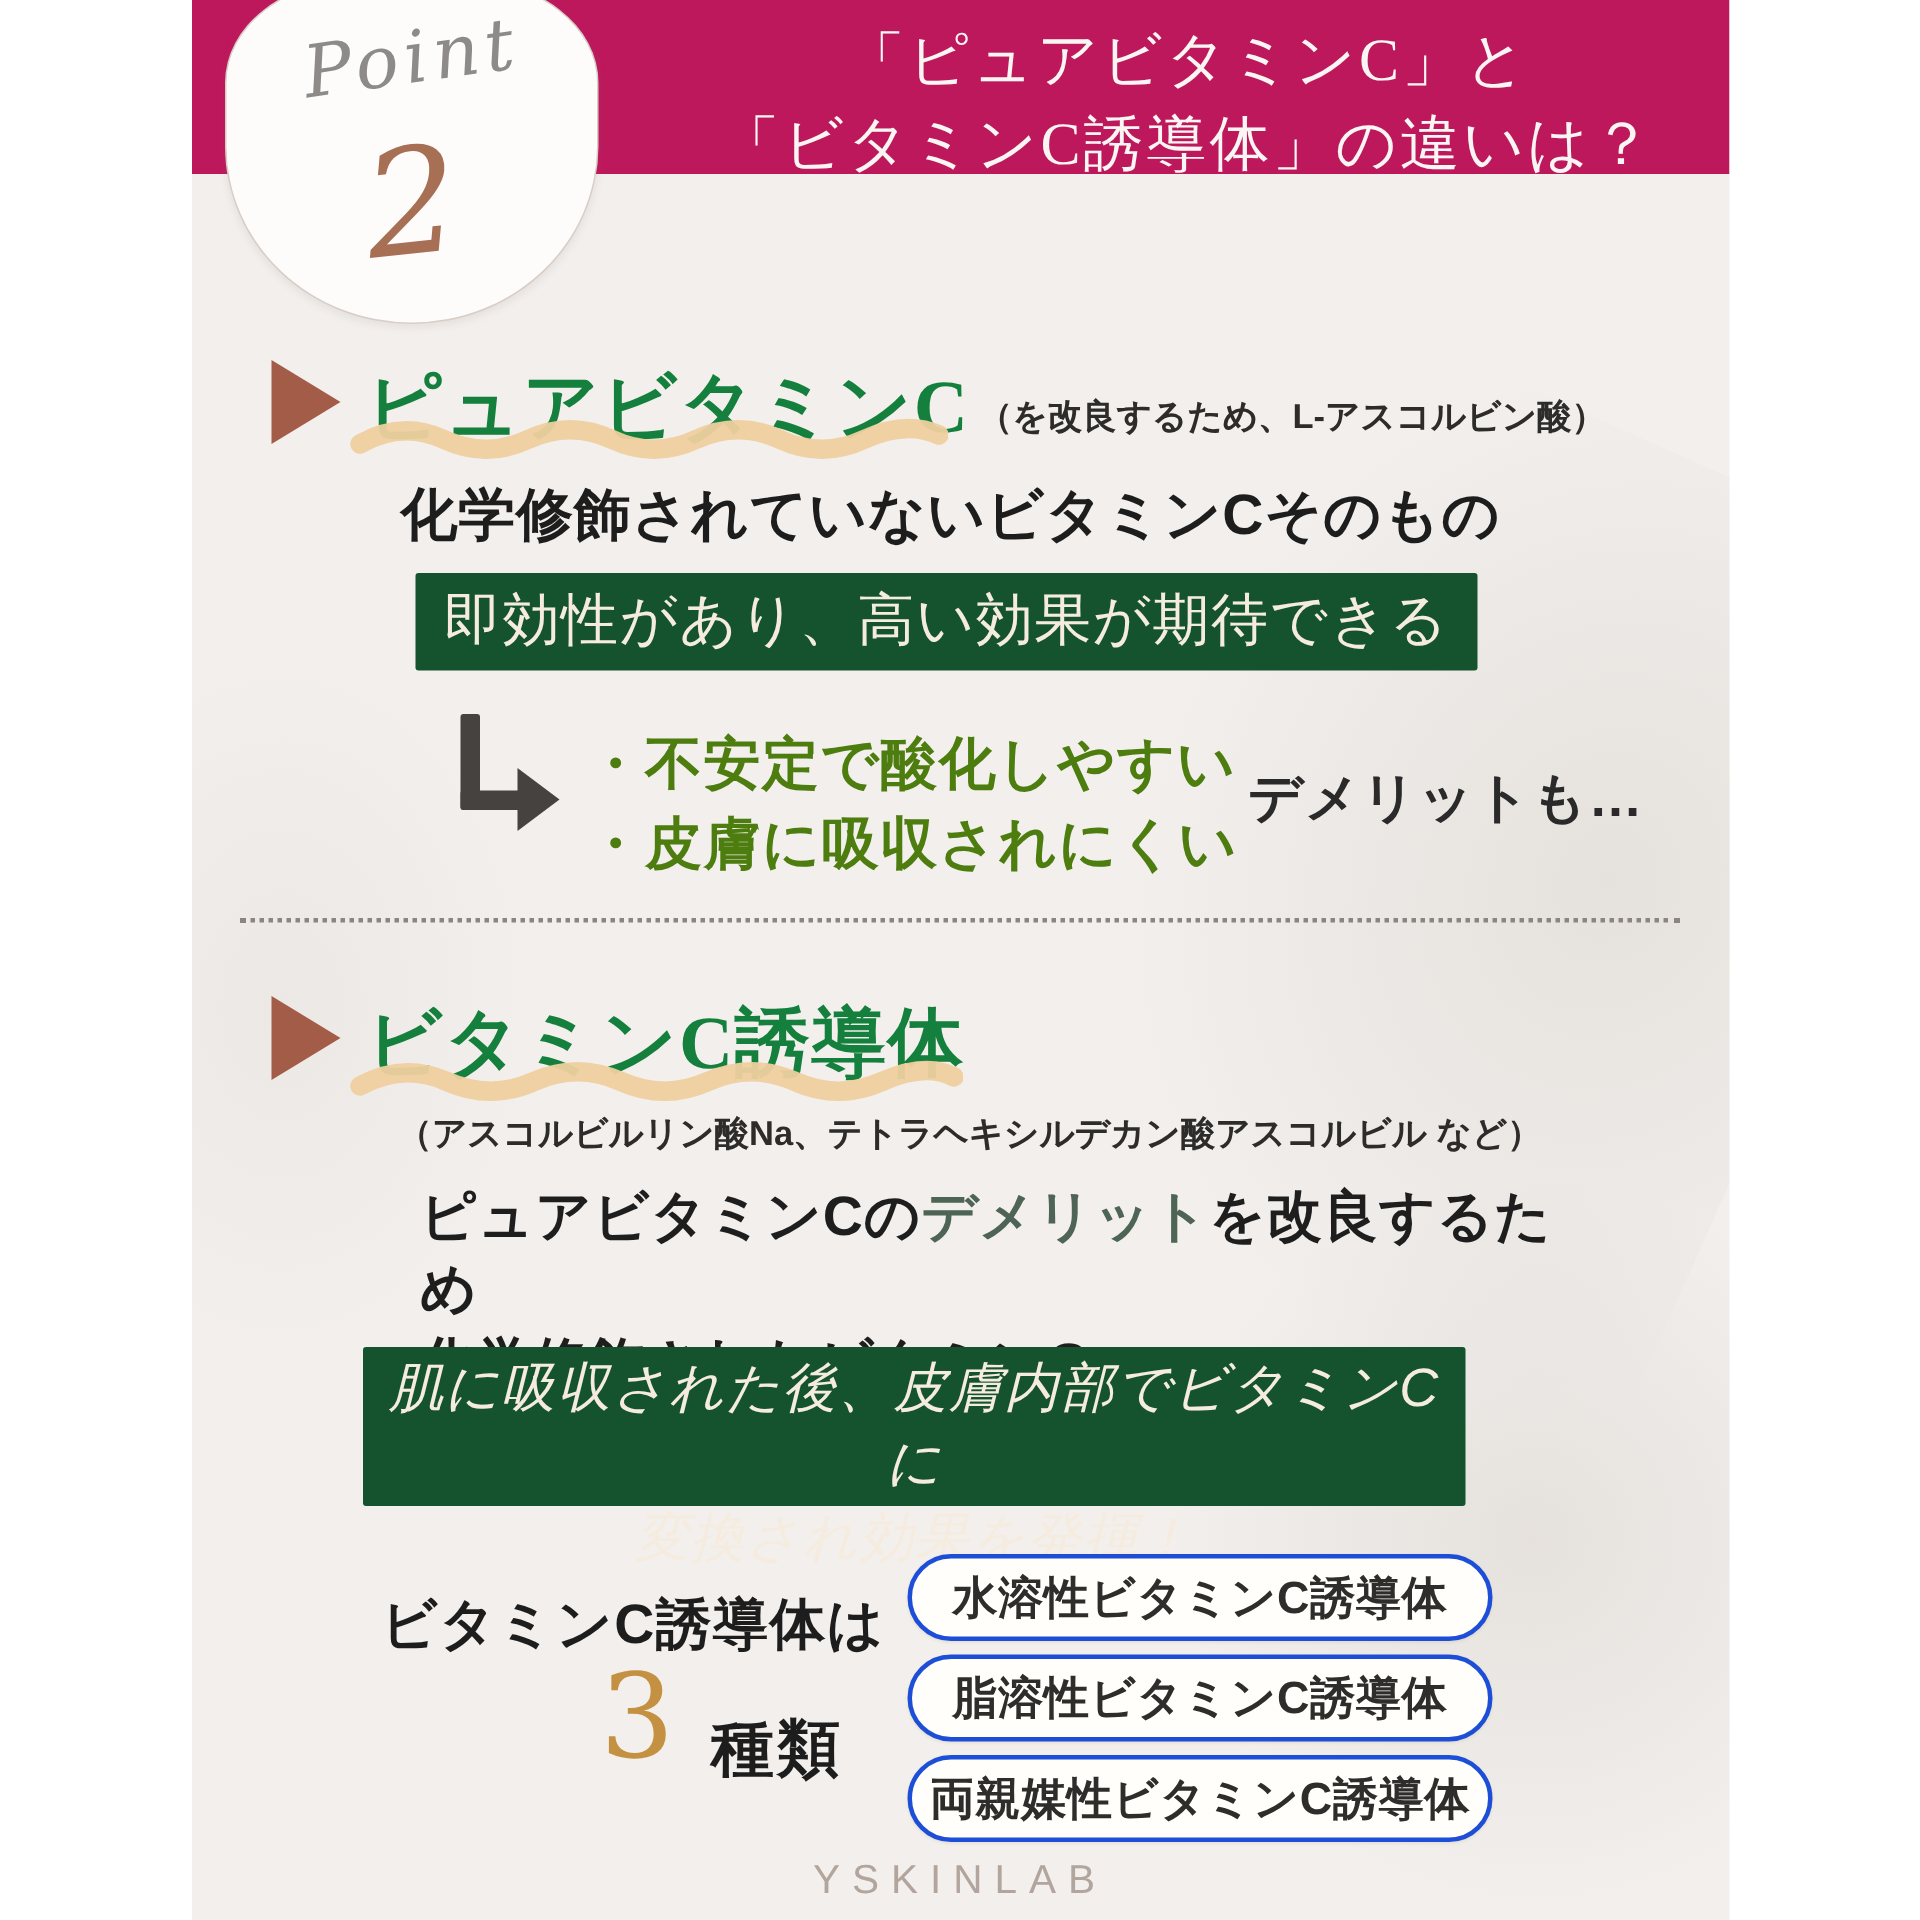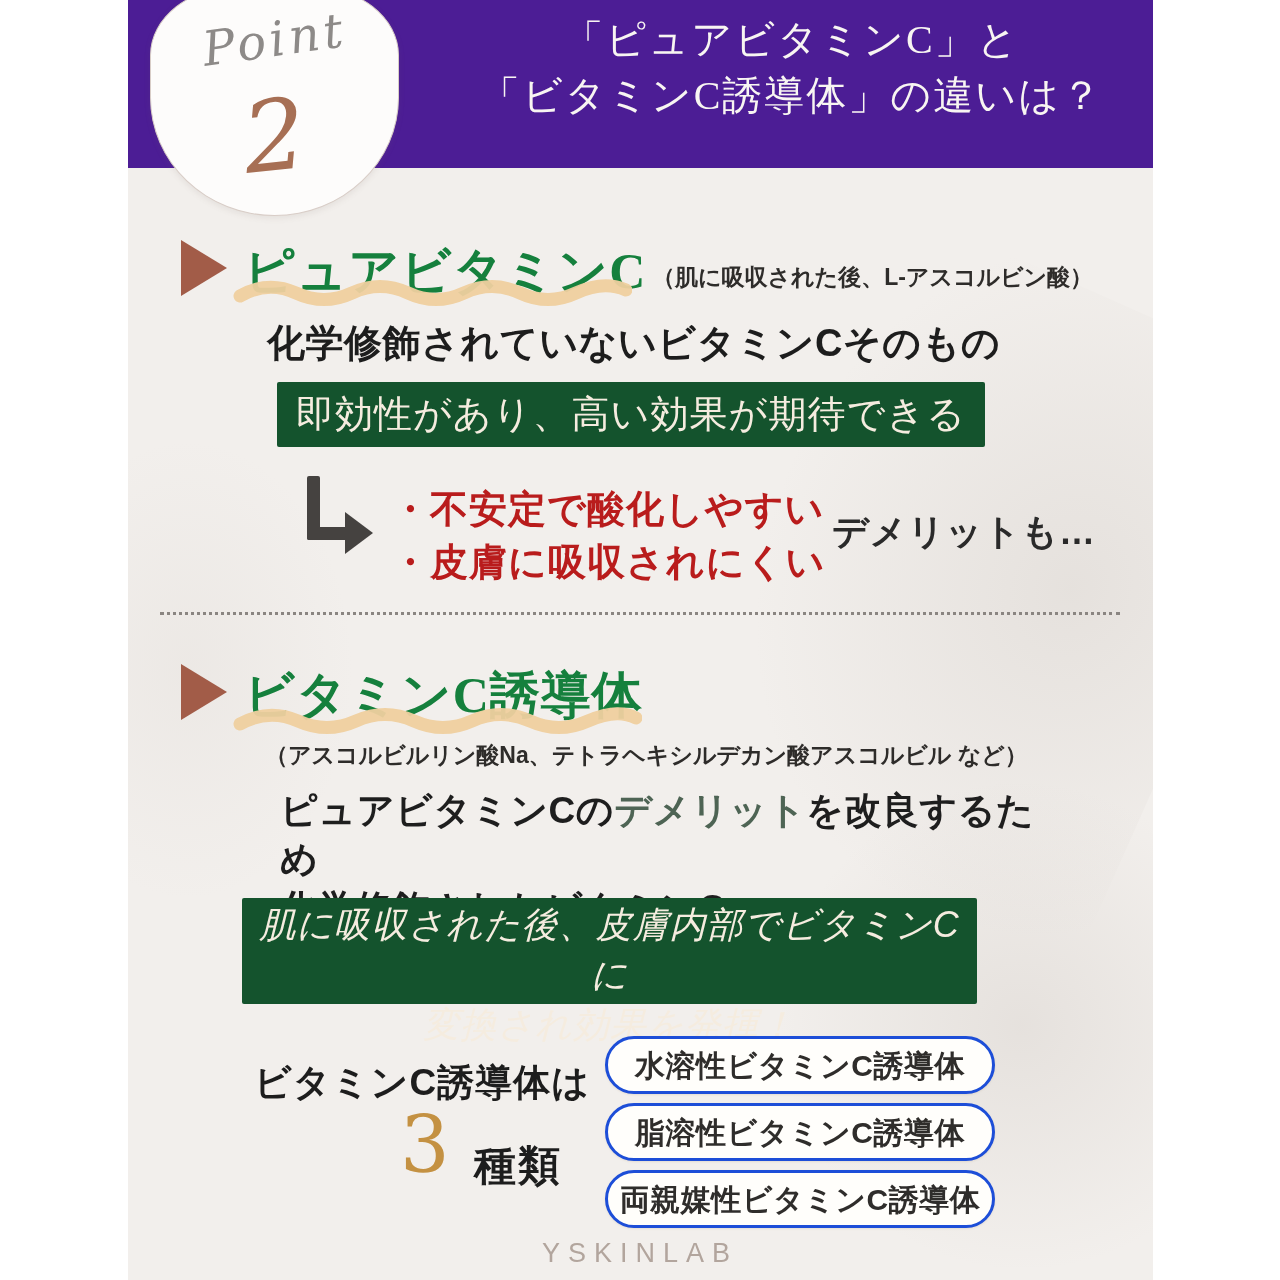--- a/index.html
+++ b/index.html
@@ -15,21 +15,21 @@
   .shadow-blob{position:absolute;pointer-events:none;}
   .blob1{left:560px;top:260px;width:520px;height:700px;
     background:radial-gradient(ellipse at 70% 40%,rgba(185,176,168,.22),rgba(185,176,168,0) 60%);
     transform:rotate(24deg);}
   .blob2{left:620px;top:760px;width:460px;height:560px;
     background:radial-gradient(ellipse at 60% 50%,rgba(180,170,162,.20),rgba(180,170,162,0) 62%);
     transform:rotate(-18deg);}
   .blob3{left:-60px;top:420px;width:300px;height:500px;
     background:radial-gradient(ellipse at 40% 50%,rgba(200,192,185,.14),rgba(200,192,185,0) 65%);}
 
-  .band{position:absolute;left:0;top:0;width:1025px;height:168px;background:#4c1d95;}
+  .band{position:absolute;left:0;top:0;width:1025px;height:116px;background:#be185d;}
   .band-title{
     position:absolute;left:302px;top:12px;width:723px;text-align:center;
     font-family:"Liberation Serif","DejaVu Serif",serif;
     font-size:40px;line-height:56px;color:#f8f5f2;letter-spacing:2px;font-weight:500;
   }
   .badge{
     position:absolute;left:22px;top:-14px;width:247px;height:228px;background:#fdfcfb;
     border:1px solid #d8cdc7;border-radius:90px 90px 126px 126px / 70px 70px 120px 120px;
     box-shadow:0 2px 6px rgba(120,105,95,.12);
   }
@@ -72,21 +72,21 @@
     font-weight:500;border-radius:2px;
   }
   .box1{left:149px;top:382px;width:708px;height:65px;font-size:38px;line-height:65px;letter-spacing:1px;}
   .box2{left:114px;top:898px;width:735px;height:104px;font-size:36px;line-height:50px;padding-top:2px;letter-spacing:1px;font-style:italic;}
   .elbow{position:absolute;left:179px;top:476px;width:70px;height:78px;}
   .elbow .v{position:absolute;left:0;top:0;width:13px;height:64px;background:#454240;border-radius:2px;}
   .elbow .h{position:absolute;left:0;top:51px;width:42px;height:13px;background:#454240;border-radius:2px;}
   .elbow .head{position:absolute;left:38px;top:36px;width:0;height:0;
     border-left:28px solid #454240;border-top:21px solid transparent;border-bottom:21px solid transparent;}
   .bullet{
-    position:absolute;left:263px;font-size:38px;font-weight:600;color:#b91c1c;letter-spacing:1px;
+    position:absolute;left:263px;font-size:38px;font-weight:600;color:#4d7c0f;letter-spacing:1px;
   }
   .bullet1{top:484px;}
   .bullet2{top:537px;}
   .aside{
     position:absolute;left:704px;top:508px;font-size:36px;font-weight:600;color:#2a2a2a;letter-spacing:1px;
   }
   .divider{position:absolute;left:32px;top:612px;width:960px;border-top:3px dotted #8a8581;}
   .para{
     position:absolute;left:152px;top:786px;width:760px;
     font-size:37px;line-height:49px;font-weight:600;color:#1e1e1e;letter-spacing:0.5px;
@@ -135,21 +135,21 @@
     <div class="badge">
       <div class="badge-script">Point</div>
       <div class="badge-number">2</div>
     </div>
 
     <div class="tri tri1"></div>
     <div class="h1 h1a">ピュアビタミンC</div>
     <svg class="wave wave1" width="400" height="32" viewBox="0 0 400 32">
       <path d="M8 20 Q 36 4, 64 17 T 120 17 T 176 17 T 232 17 T 288 17 T 344 17 T 394 14" fill="none" stroke="#f0d0a0" stroke-width="13" stroke-linecap="round"></path>
     </svg>
-    <div class="note note1">（肌に吸収された後、L-アスコルビン酸）</div>
+    <div class="note note1">（を改良するため、L-アスコルビン酸）</div>
     <div class="desc1">化学修飾されていないビタミンCそのもの</div>
     <div class="hlbox box1">即効性があり、高い効果が期待できる</div>
 
     <div class="elbow">
       <div class="v"></div>
       <div class="h"></div>
       <div class="head"></div>
     </div>
     <div class="bullet bullet1">・不安定で酸化しやすい</div>
     <div class="bullet bullet2">・皮膚に吸収されにくい</div>

